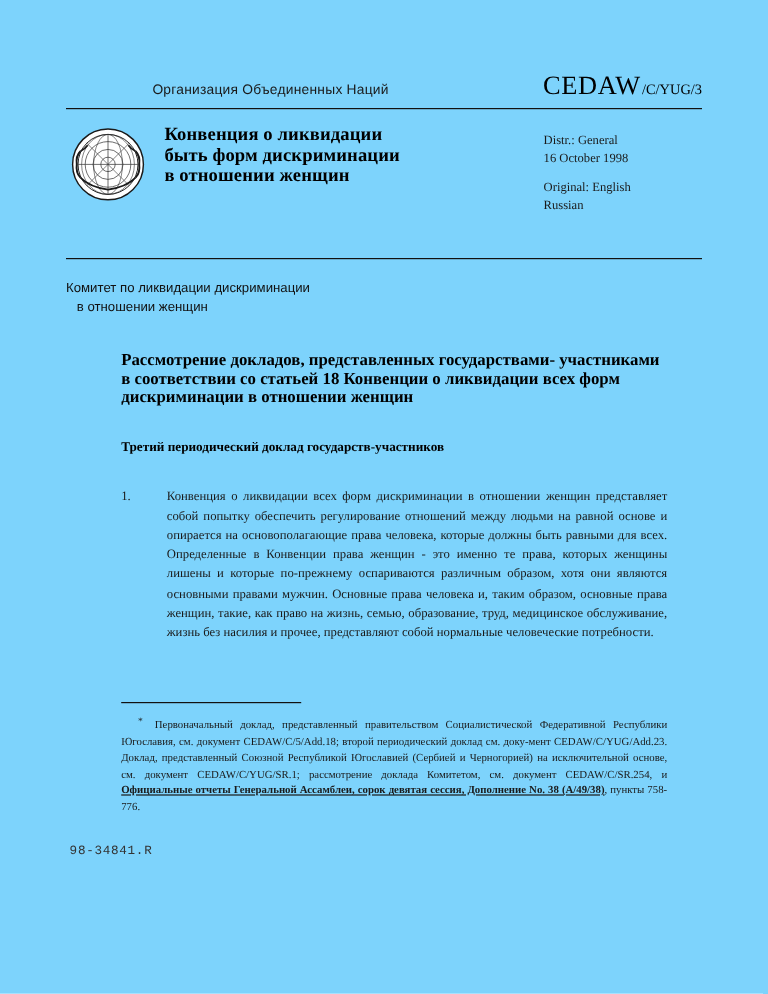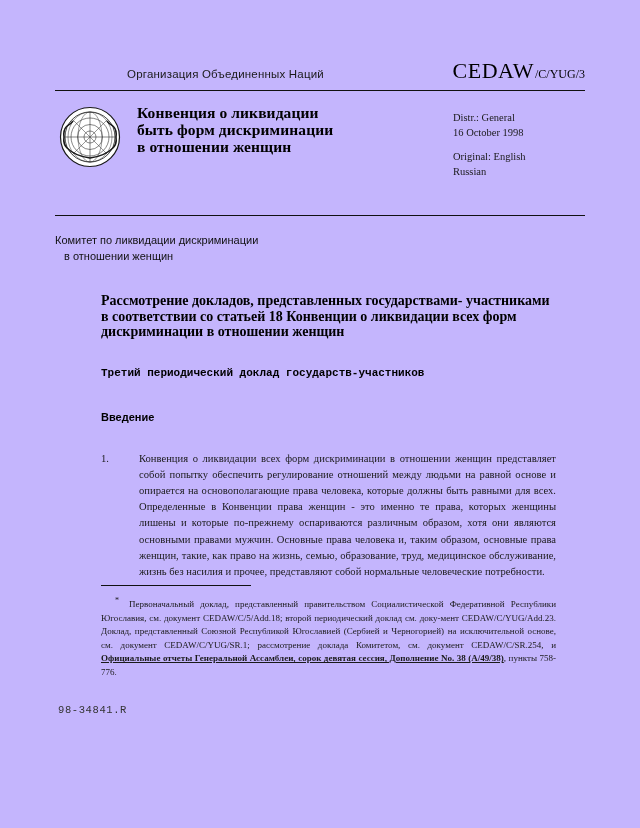--- a/index.html
+++ b/index.html
@@ -13,21 +13,21 @@
     font-family: "Liberation Serif", serif;
     color: #1a1a1a;
     position: relative;
     overflow: hidden;
   }
   .page {
     position: absolute;
     left: 0; top: 0;
     width: 640px;
     height: 828px;
-    background: #c4b5fd;
+    background: #7dd3fc;
   }
 
   
   .top-row {
     position: absolute;
     left: 55px;
     top: 58px;
     width: 530px;
     display: flex;
     align-items: baseline;
@@ -132,21 +132,21 @@
     width: 455px;
   }
   .heading-main {
     font-family: "Liberation Serif", serif;
     font-weight: bold;
     font-size: 14px;
     line-height: 15.5px;
     color: #000;
   }
   .heading-sub {
-    font-family: Liberation Mono, monospace;
+    font-family: Liberation Serif, serif;
     font-weight: bold;
     font-size: 11px;
     line-height: 15px;
     color: #000;
     margin-top: 26px;
   }
   .heading-country {
     font-family: "Liberation Serif", serif;
     font-weight: bold;
     font-size: 13px;
@@ -287,21 +287,20 @@
 
     <div>
       <div class="heading-main">Рассмотрение докладов, представленных государствами- участниками</div>
       <div class="heading-main">в соответствии со статьей 18 Конвенции о ликвидации всех форм</div>
       <div class="heading-main">дискриминации в отношении женщин</div>
     </div>
 
     <div class="heading-sub">Третий периодический доклад государств-участников</div>
 
 
-    <div class="heading-intro">Введение</div>
 
     <div class="para">
       <div class="para-num">1.</div>
       <div class="para-text">Конвенция о ликвидации всех форм дискриминации в отношении женщин представляет собой попытку обеспечить регулирование отношений между людьми на равной основе и опирается на основополагающие права человека, которые должны быть равными для всех. Определенные в Конвенции права женщин - это именно те права, которых женщины лишены и которые по-прежнему оспариваются различным образом, хотя они являются основными правами мужчин. Основные права человека и, таким образом, основные права женщин, такие, как право на жизнь, семью, образование, труд, медицинское обслуживание, жизнь без насилия и прочее, представляют собой нормальные человеческие потребности.</div>
     </div>
   </div>
 
   <div class="fn-rule"></div>
   <div class="footnote">
     <span class="fn-star">*</span><span>Первоначальный доклад, представленный правительством Социалистической Федеративной Республики Югославия, см. документ CEDAW/C/5/Add.18;  второй периодический доклад см. доку-мент CEDAW/C/YUG/Add.23.  Доклад, представленный Союзной Республикой Югославией (Сербией и Черногорией) на исключительной основе, см. документ CEDAW/C/YUG/SR.1;  рассмотрение доклада Комитетом, см. документ CEDAW/C/SR.254, и </span><u>Официальные отчеты Генеральной Ассамблеи, сорок девятая сессия, Дополнение No. 38 (A/49/38)</u><span>, пункты 758-776.</span>

